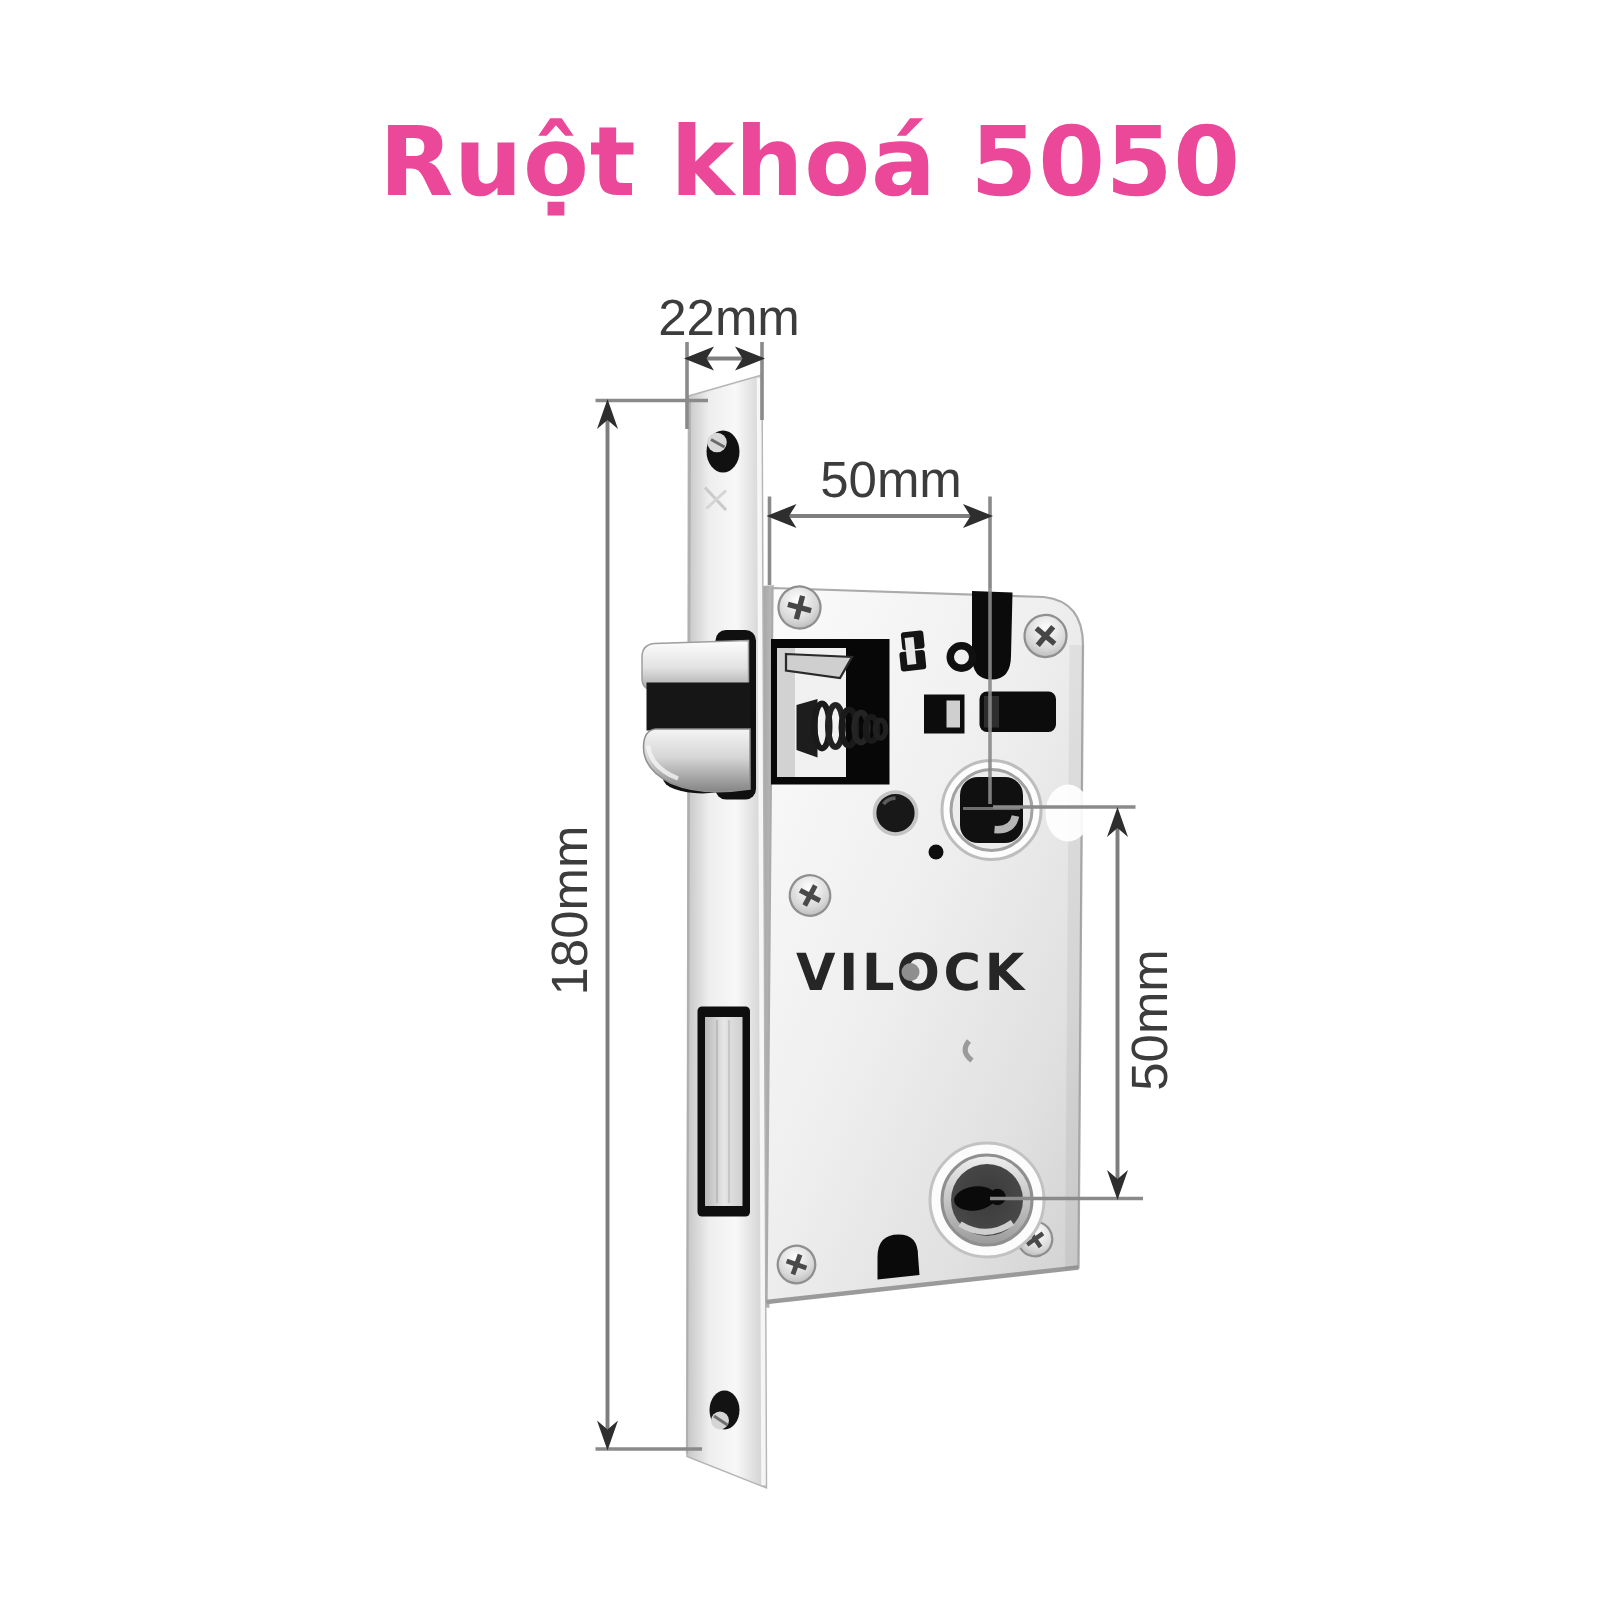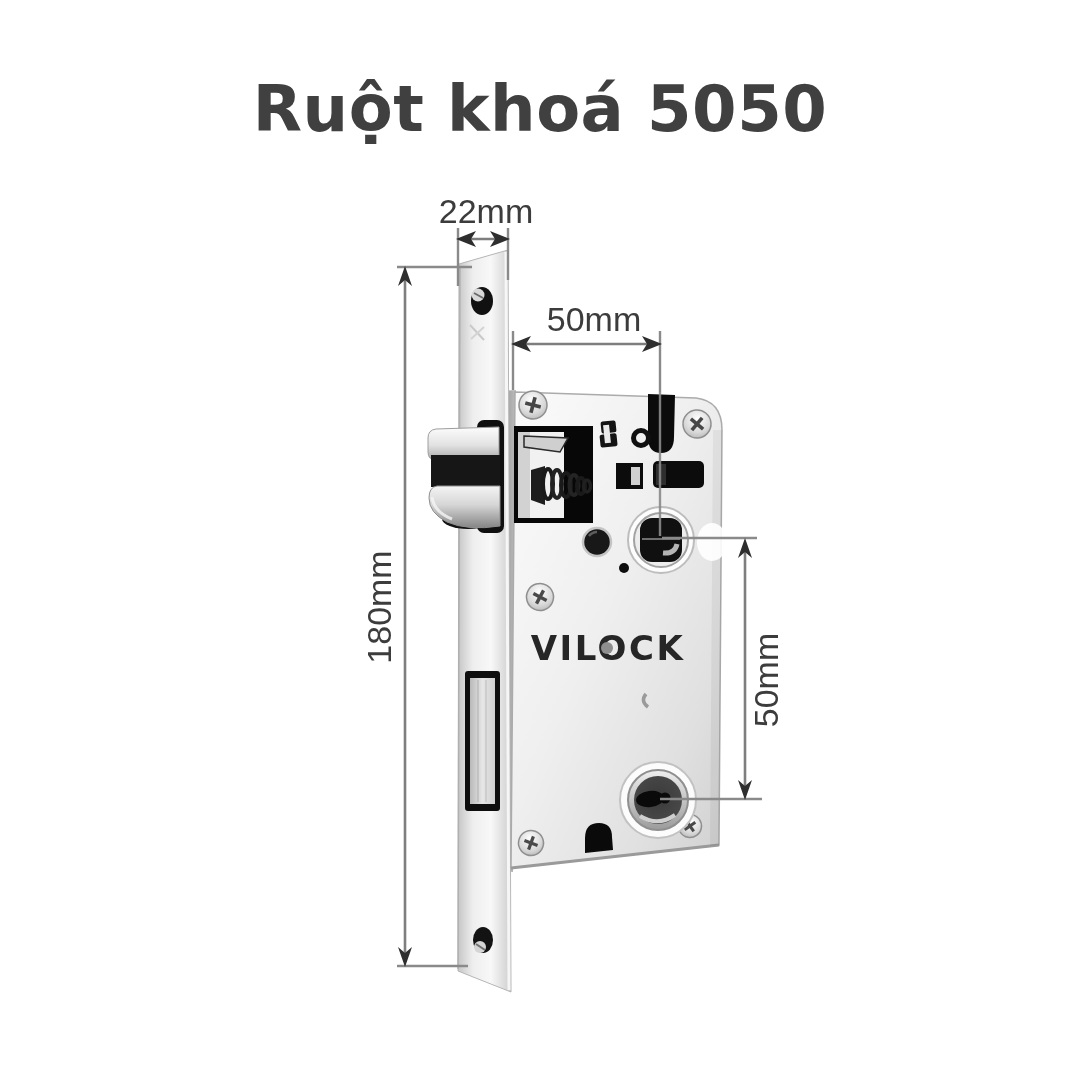--- a/index.html
+++ b/index.html
@@ -6,21 +6,21 @@
   body{
     width:1080px;height:1080px;position:relative;overflow:hidden;
     background:#ffffff;
     font-family:"DejaVu Sans","Liberation Sans",sans-serif;
   }
   .stage{position:absolute;left:0;top:0;width:1080px;height:1080px;}
   .title{
     position:absolute;left:0;top:72px;width:1080px;
     text-align:center;
     font-size:64px;font-weight:800;letter-spacing:0.5px;
-    color:#404040;
+    color:#ec4899;
   }
   svg{position:absolute;left:0;top:0;}
   .dim-label{
     font-family:"Liberation Sans","DejaVu Sans",sans-serif;
     font-size:34px;fill:#3c3c3c;
   }
   .brand-label{
     font-family:"DejaVu Sans","Liberation Sans",sans-serif;
     font-size:34px;font-weight:bold;letter-spacing:2.5px;fill:#262626;
   }

